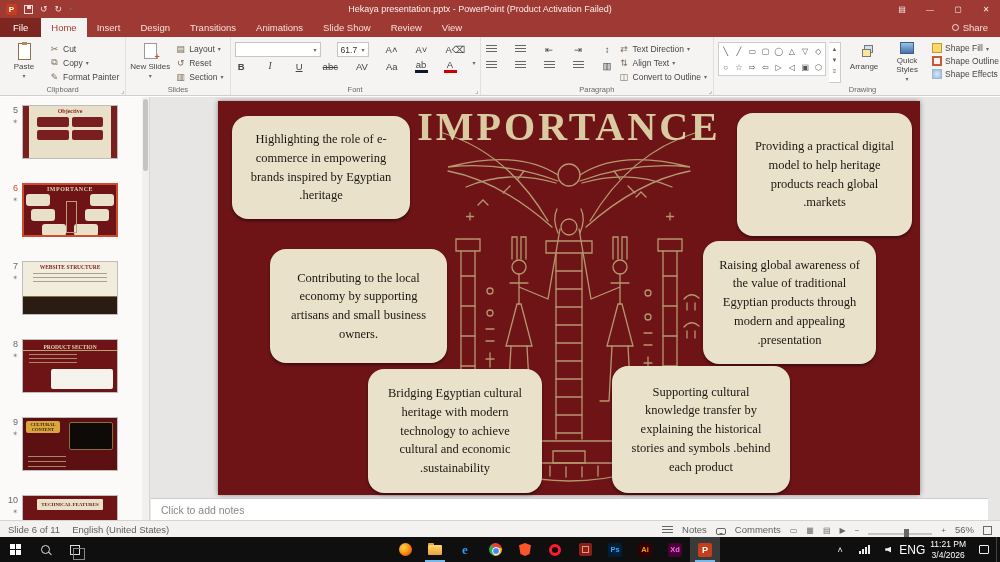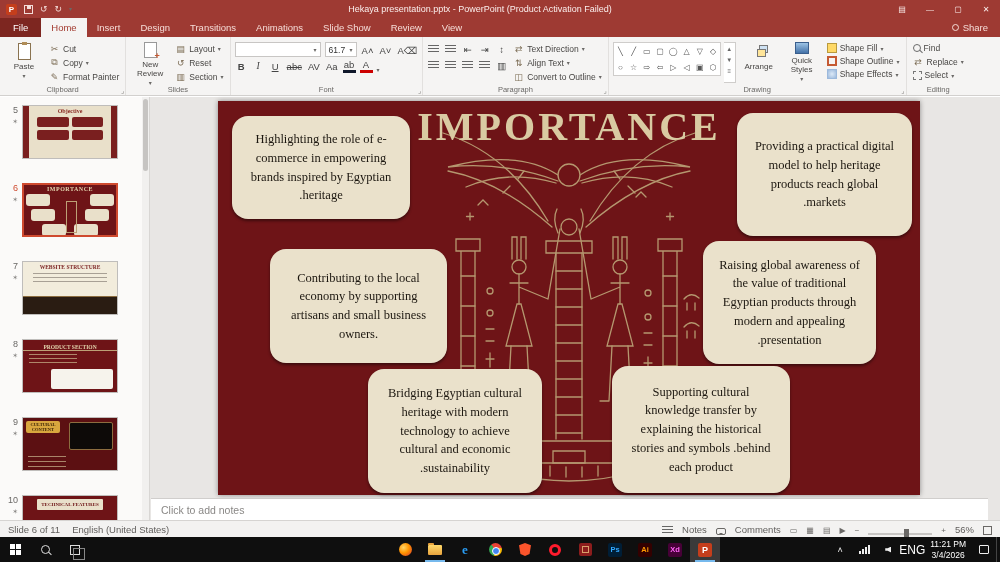--- a/index.html
+++ b/index.html
@@ -41,21 +41,21 @@
   .sicon{width:11px;height:11px;display:inline-flex;align-items:center;justify-content:center;font-size:9px;color:#7a6a52}
   .arrow{font-size:6px;color:#6a6866}
   .clip-ic{width:13px;height:17px;border:1px solid #8a7350;background:#fff;position:relative}
   .clip-ic::before{content:"";position:absolute;top:-2px;left:3px;width:5px;height:3px;background:#b08d57}
   .newslide-ic{width:13px;height:16px;border:1px solid #999;background:#fff;position:relative}
   .newslide-ic::after{content:"+";position:absolute;right:-4px;bottom:-4px;color:#c75b33;font-size:9px;font-weight:bold}
   .combo{border:1px solid #c8c6c4;background:#fff;height:15px;display:flex;align-items:center;justify-content:space-between;padding:0 3px;font-size:8.5px;color:#333}
   .fname{width:86px}.fsize{width:32px}
   .fbtn{min-width:13px;height:14px;display:flex;align-items:center;justify-content:center;font-size:9.5px;color:#444;padding:0 1px}
   .fcol{display:flex;flex-direction:column;gap:2px;padding-top:3px}
-  .frow{display:flex;align-items:flex-end;gap:4px}
+  .frow{display:flex;align-items:flex-start;gap:16px}
   .u-red{border-bottom:3px solid #c00}
   .u-yel{border-bottom:3px solid #0f172a}
   .ic-lines{width:11px;height:9px;background:repeating-linear-gradient(to bottom,#666 0 1px,transparent 1px 3px)}
   .gallery{width:108px;height:34px;border:1px solid #cfcdcb;background:#fff;margin-top:3px;display:grid;grid-template-columns:repeat(8,1fr);align-items:center;justify-items:center;font-size:8px;color:#555}
   .galcol{display:flex;flex-direction:column;margin-top:3px;border:1px solid #cfcdcb;border-left:none;background:#fff}
   .galcol span{width:11px;height:11px;display:flex;align-items:center;justify-content:center;font-size:6px;color:#666}
   .sq-fill{width:10px;height:10px;background:#ffd966;border:1px solid #b99a3e}
   .sq-out{width:10px;height:10px;border:2px solid #c55a33}
   .sq-eff{width:10px;height:10px;background:radial-gradient(#dce9f7,#9cb9dc);border:1px solid #9cb9dc}
   .ic-search{width:8px;height:8px;border:1.3px solid #6b6b6b;border-radius:50%;position:relative}
@@ -234,21 +234,21 @@
       </div>
       <div class="grp-label">Clipboard</div>
       <div class="launcher">⌟</div>
     </div>
 
     <div class="grp">
       <div class="bigbtn">
         <span class="bicon">
             <span class="newslide-ic"></span>
           </span>
-        <span>New Review</span>
+        <span>New Slides</span>
         <span class="arrow">▾</span>
       </div>
       <div class="stack">
         <div class="srow">
             <span class="sicon">▤</span>
             <span>Layout</span>
             <span class="arrow">▾</span>
           </div>
         <div class="srow">
             <span class="sicon">↺</span>

